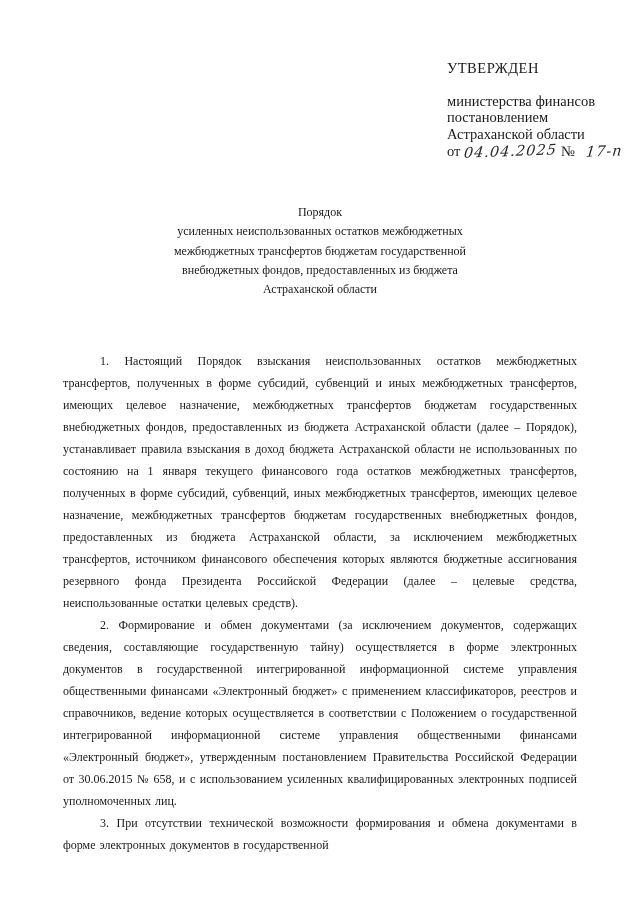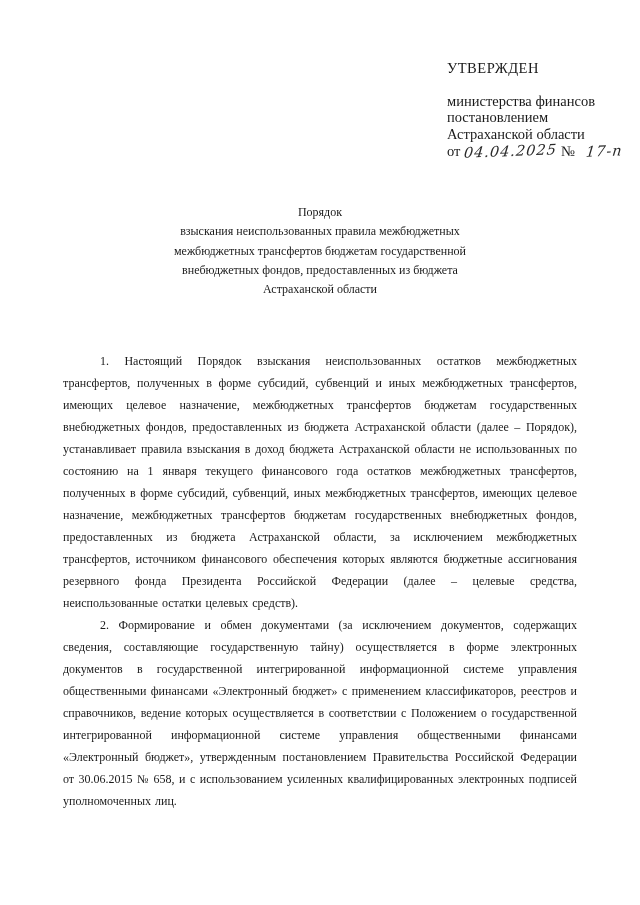--- a/index.html
+++ b/index.html
@@ -71,24 +71,25 @@
   <div class="approval">
     <div class="approved">УТВЕРЖДЕН</div>
     <div class="by-line">министерства финансов</div>
     <div class="by-line">постановлением</div>
     <div class="by-line">Астраханской области</div>
     <div class="date-line"><span>от</span> <span class="handwritten">04.04.2025</span> <span>№</span> <span class="handwritten hand-number">17-п</span></div>
   </div>
 
   <div class="doc-title">
     <div>Порядок</div>
-    <div>взыскания неиспользованных правила межбюджетных</div>
+    <div>усиленных неиспользованных остатков межбюджетных</div>
     <div>межбюджетных трансфертов бюджетам государственной</div>
     <div>внебюджетных фондов, предоставленных из бюджета</div>
     <div>Астраханской области</div>
   </div>
 
   <div class="body-text">
     <p>1. Настоящий Порядок взыскания неиспользованных остатков межбюджетных трансфертов, полученных в форме субсидий, субвенций и иных межбюджетных трансфертов, имеющих целевое назначение, межбюджетных трансфертов бюджетам государственных внебюджетных фондов, предоставленных из бюджета Астраханской области (далее – Порядок), устанавливает правила взыскания в доход бюджета Астраханской области не использованных по состоянию на 1 января текущего финансового года остатков межбюджетных трансфертов, полученных в форме субсидий, субвенций, иных межбюджетных трансфертов, имеющих целевое назначение, межбюджетных трансфертов бюджетам государственных внебюджетных фондов, предоставленных из бюджета Астраханской области, за исключением межбюджетных трансфертов, источником финансового обеспечения которых являются бюджетные ассигнования резервного фонда Президента Российской Федерации (далее – целевые средства, неиспользованные остатки целевых средств).</p>
     <p>2. Формирование и обмен документами (за исключением документов, содержащих сведения, составляющие государственную тайну) осуществляется в форме электронных документов в государственной интегрированной информационной системе управления общественными финансами «Электронный бюджет» с применением классификаторов, реестров и справочников, ведение которых осуществляется в соответствии с Положением о государственной интегрированной информационной системе управления общественными финансами «Электронный бюджет», утвержденным постановлением Правительства Российской Федерации от 30.06.2015 № 658, и с использованием усиленных квалифицированных электронных подписей уполномоченных лиц.</p>
+    <p>3. При отсутствии технической возможности формирования и обмена документами в форме электронных документов в государственной</p>
   </div>
 
 </div>
 
 </body></html>

